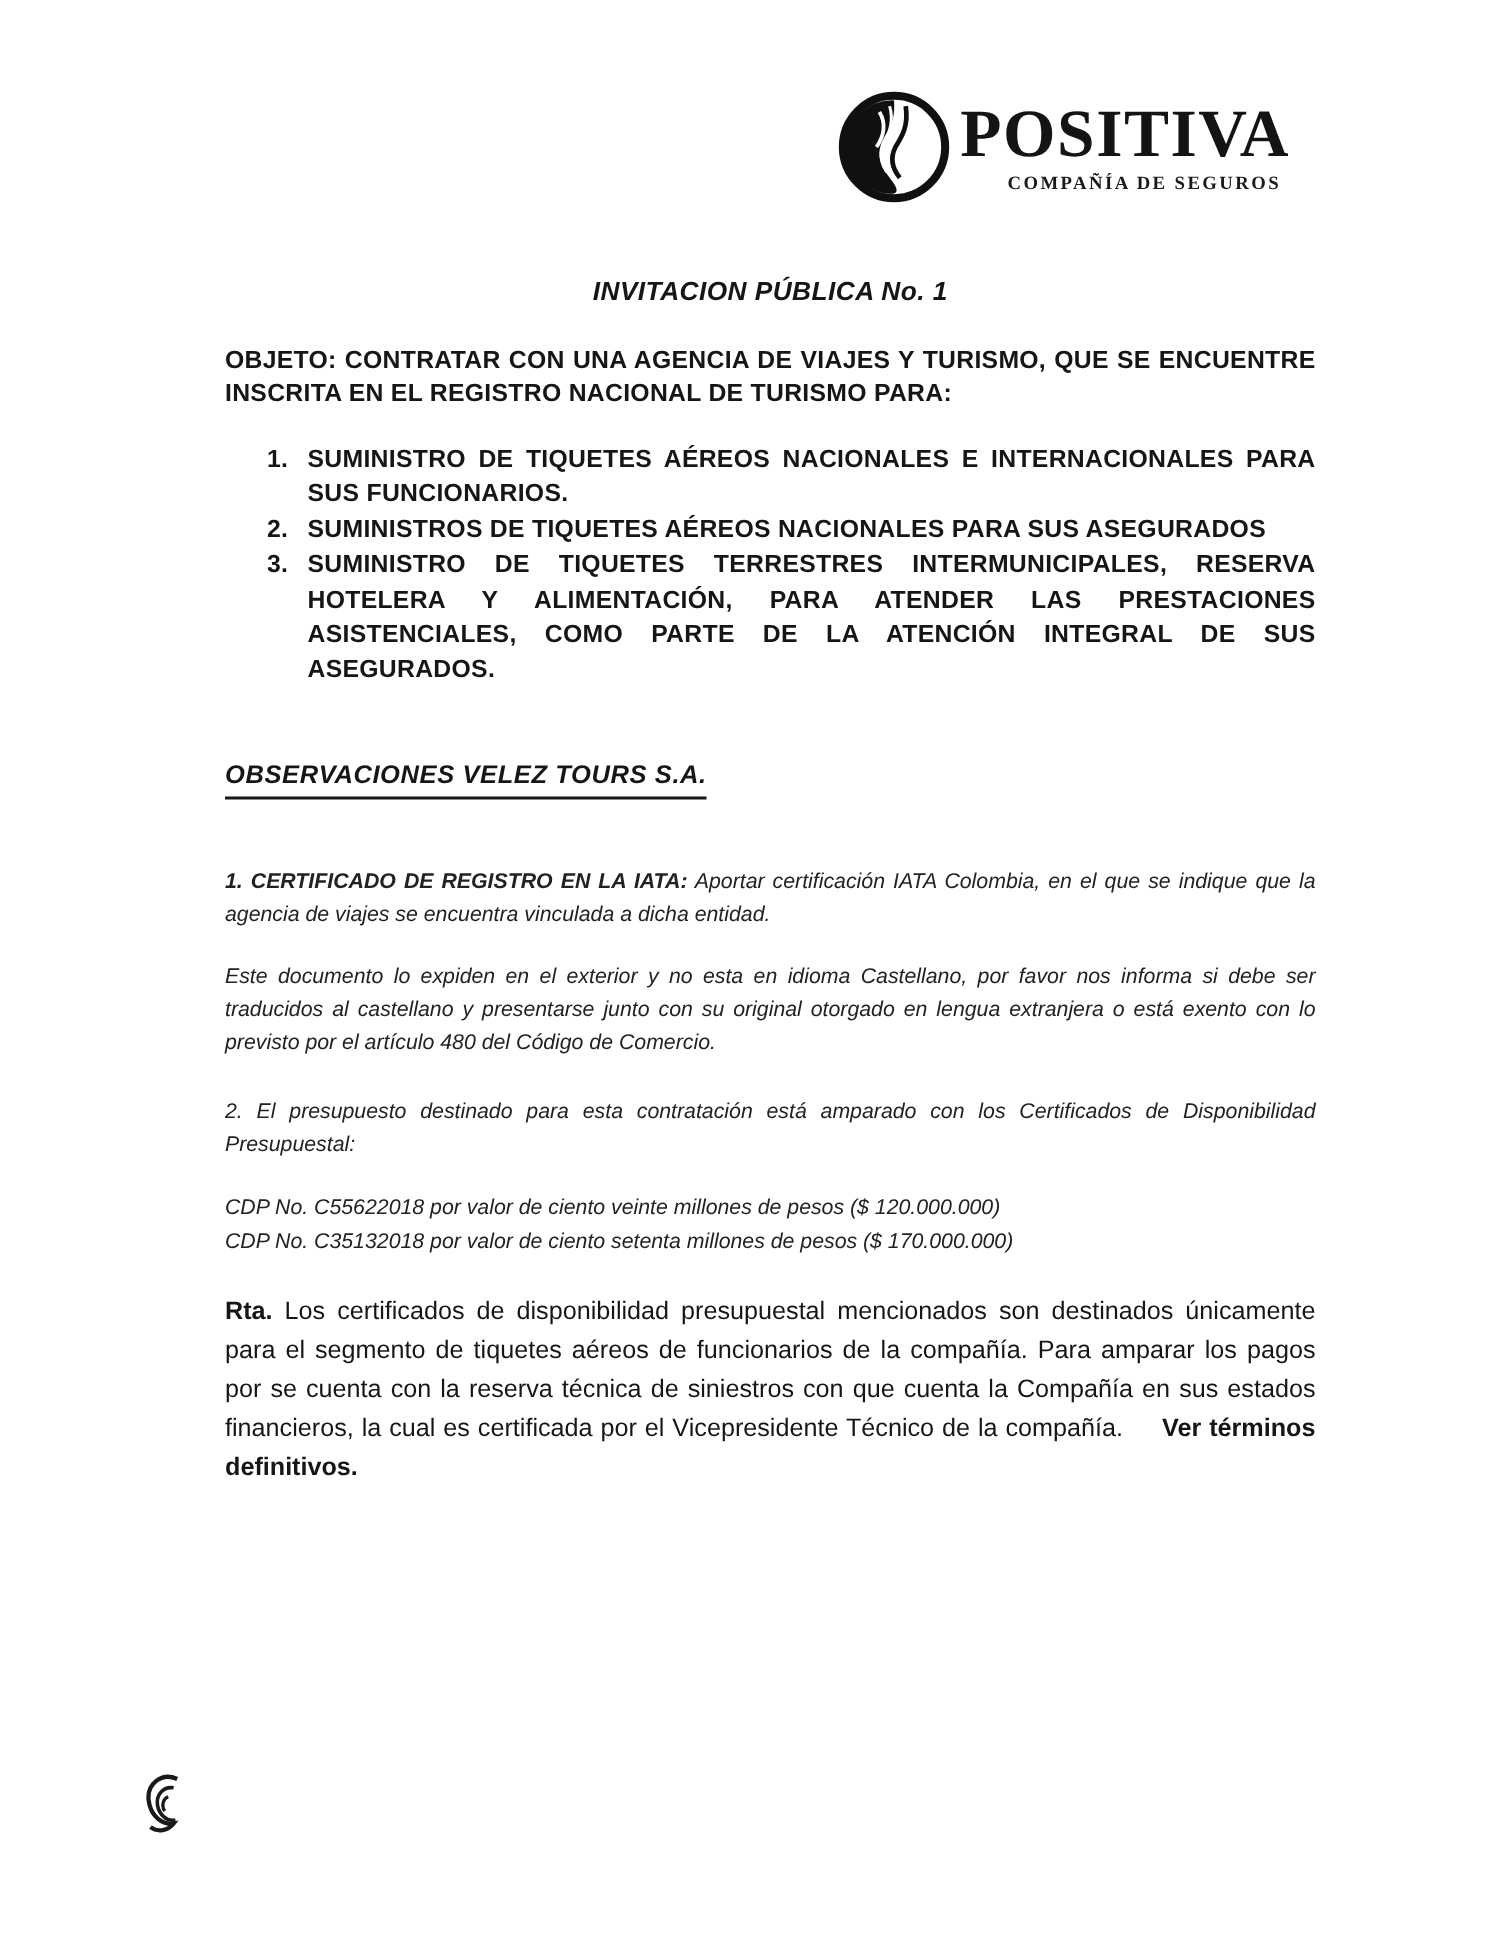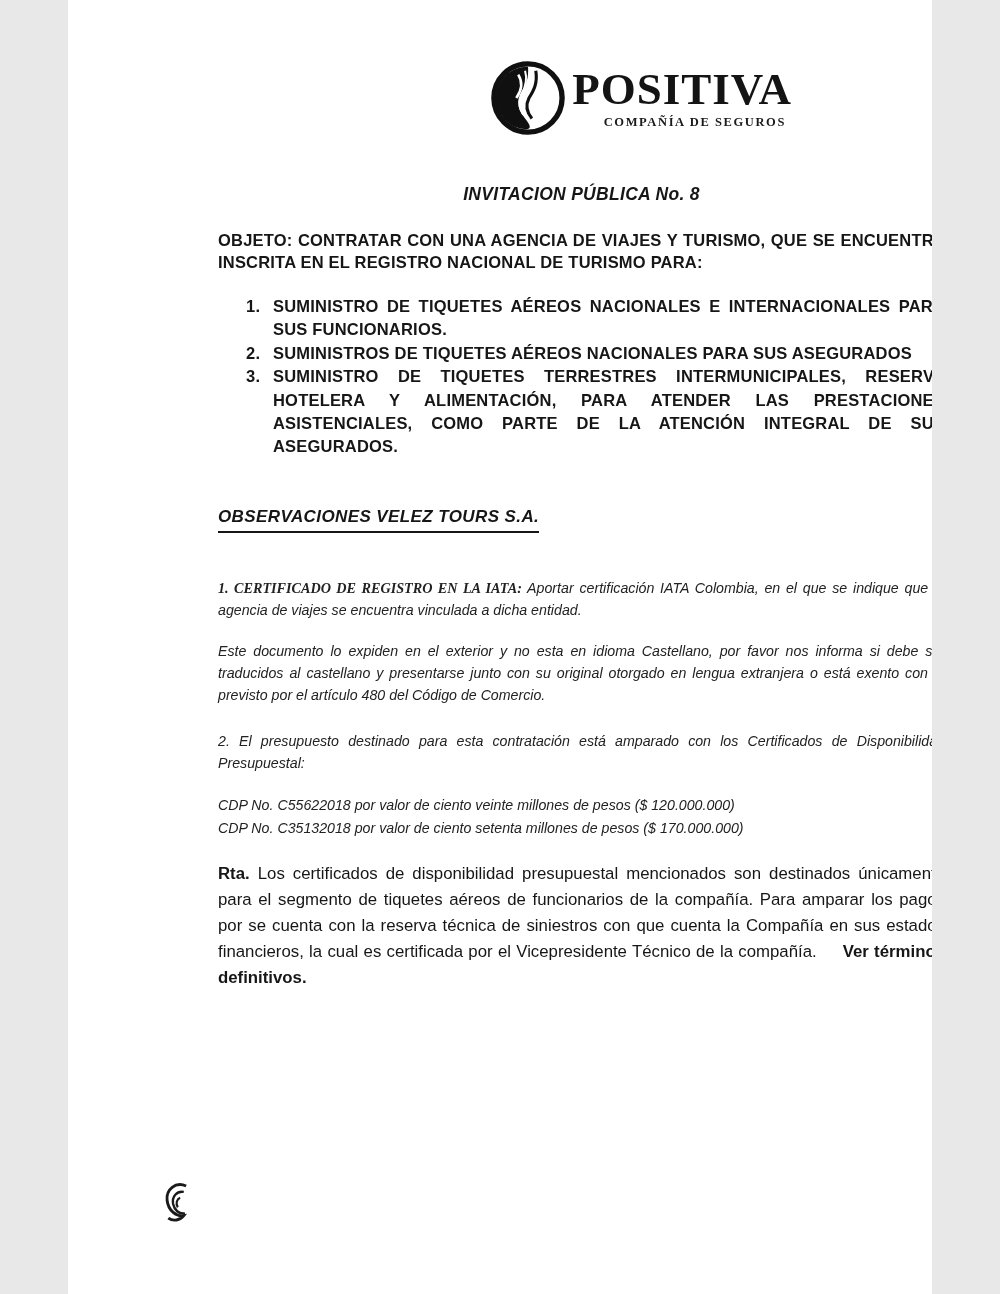--- a/index.html
+++ b/index.html
@@ -1,19 +1,19 @@
 <!DOCTYPE html>
 <html><head>
 <meta charset="utf-8">
 <style>
   * { margin: 0; padding: 0; box-sizing: border-box; }
   html, body { background: #e8e8e8; }
   .page {
     position: relative;
-    width: 864px;
+    width: 1000px;
     height: 1294px;
     margin: 0 auto;
     background: #ffffff;
     color: #161616;
     font-family: "Liberation Sans", sans-serif;
     overflow: hidden;
   }
   
   .logo {
     position: absolute;
@@ -91,21 +91,21 @@
     border-bottom: 2.5px solid #161616;
     padding-bottom: 4px;
   }
   .obs-q {
     font-size: 14.2px;
     font-style: italic;
     line-height: 1.55;
     text-align: justify;
     color: #222222;
   }
-  .obs-q .lead { font-weight: bold; font-family: Liberation Serif, serif; }
+  .obs-q .lead { font-weight: bold; }
   .q1 { margin-top: 44px; }
   .q1b { margin-top: 19px; }
   .rta {
     font-size: 16.8px;
     line-height: 1.55;
     text-align: justify;
     margin-top: 19px;
   }
   .rta .rta-label { font-weight: bold; }
   .q2 { margin-top: 24px; }
@@ -137,21 +137,21 @@
     </svg>
     <div class="logo-text">
       <div class="logo-name">POSITIVA</div>
       <div class="logo-sub">COMPAÑÍA DE SEGUROS</div>
     </div>
   </div>
 
   <div class="content">
 
     <div class="doc-title">
-      <div>INVITACION PÚBLICA No. 8</div>
+      <div>INVITACION PÚBLICA No. 1</div>
     </div>
 
     <p class="objeto">OBJETO: CONTRATAR CON UNA AGENCIA DE VIAJES Y TURISMO, QUE SE ENCUENTRE INSCRITA EN EL REGISTRO NACIONAL DE TURISMO PARA:</p>
 
     <div class="objeto-list">
       <div class="objeto-item">
         <span class="num">1.</span>
         <span class="itm-text">SUMINISTRO DE TIQUETES AÉREOS NACIONALES E INTERNACIONALES PARA SUS FUNCIONARIOS.</span>
       </div>
       <div class="objeto-item">

